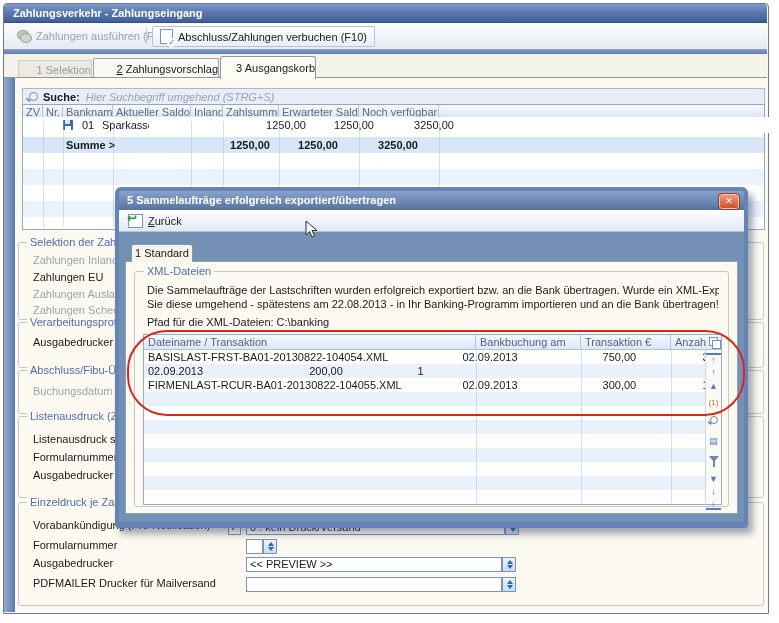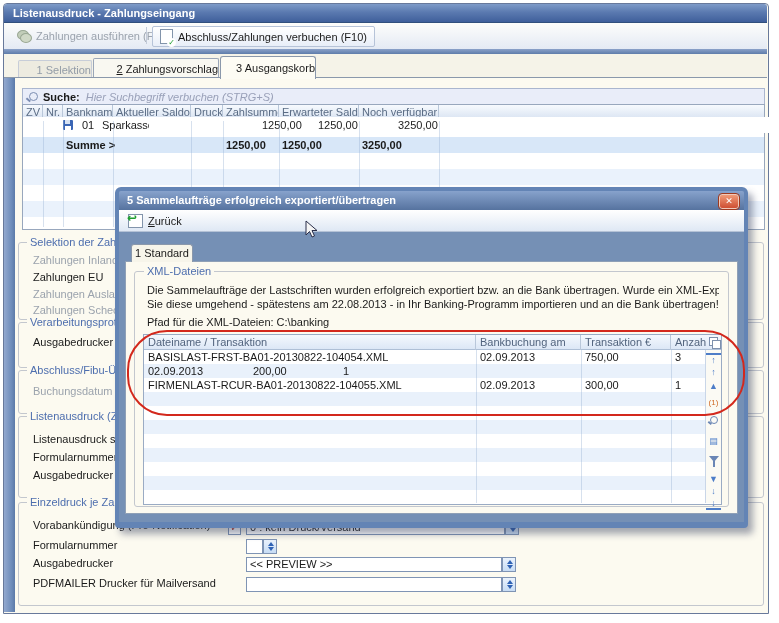--- a/index.html
+++ b/index.html
@@ -34,21 +34,21 @@
   
   #searchbar{left:22px;top:88px;width:741px;height:15px;background:#e9edf9;border:1px solid #aab6cf;display:flex;align-items:center;}
   .lens{width:7px;height:7px;border:1.5px solid #7b8db2;border-radius:50%;position:relative;margin:0 5px 0 6px;}
   .lens::after{content:"";position:absolute;left:-4px;top:6px;width:5px;height:1.5px;background:#7b8db2;transform:rotate(40deg);}
   
   #acctable{left:22px;top:104px;width:741px;height:124px;border:1px solid #98a7bd;background:#fff;}
   .hrow{position:absolute;left:0;top:0;width:100%;height:16px;background:linear-gradient(#f7fafe,#d7e2f1);border-bottom:1px solid #aebfd6;display:flex;box-sizing:border-box;text-align:right;}
   .hcell{height:16px;line-height:15px;color:#5a6c85;border-right:1px solid #b9c7da;box-sizing:border-box;padding:0 3px;overflow:hidden;white-space:nowrap;}
   .trow{position:absolute;left:0;width:100%;height:16px;display:flex;}
   .tcell{height:16px;line-height:16px;box-sizing:border-box;padding:0 3px;overflow:hidden;white-space:nowrap;}
-  .num{text-align:left;padding-right:5px;}
+  .num{text-align:center;padding-right:5px;}
   .vline{position:absolute;width:1px;background:rgba(150,175,210,.38);}
   .floppy{width:10px;height:10px;background:#3b66b5;border-radius:1px;position:relative;margin:3px 0 0 4px;}
   .floppy::before{content:"";position:absolute;left:2px;top:0;width:5px;height:4px;background:#d7e2f2;}
   .floppy::after{content:"";position:absolute;left:2px;bottom:0;width:6px;height:4px;background:#fff;}
   
   .group{position:absolute;left:18px;width:744px;border:1px solid #c3c7ce;border-radius:3px;}
   .glabel{position:absolute;left:8px;top:-7px;background:#fcfaf0;padding:0 3px;color:#4d6eae;white-space:nowrap;}
   .gitem{position:absolute;left:14px;white-space:nowrap;}
   .gray{color:#9ba3ad;}
   
@@ -70,21 +70,21 @@
   #dtab{position:absolute;left:12px;top:53px;width:60px;height:17px;background:#f7f5ea;border:1px solid #8a98ab;border-bottom:none;
         border-radius:3px 3px 0 0;text-align:center;line-height:17px;z-index:2;}
   #dcontent{position:absolute;left:6px;top:70px;width:613px;height:253px;background:#fcfaf0;border:1px solid #8fa0b6;box-sizing:border-box;}
   #dgroup{position:absolute;left:8px;top:9px;width:593px;height:234px;border:1px solid #c3c7ce;border-radius:3px;}
   #dgl{position:absolute;left:9px;top:-7px;background:#fcfaf0;padding:0 3px;color:#4d6eae;}
   .dmsg{position:absolute;left:12px;white-space:nowrap;overflow:hidden;width:572px;}
   
   #dtable{position:absolute;left:8px;top:62px;width:577px;height:169px;border:1px solid #9aabc4;background:#fff;}
   .dhrow{position:absolute;left:0;top:0;width:100%;height:15px;background:linear-gradient(#f4f8fd,#dce7f6);border-bottom:1px solid #aebfd6;display:flex;box-sizing:border-box;}
   .dhcell{height:15px;line-height:14px;color:#52647e;border-right:1px solid #b9c7da;box-sizing:border-box;padding:0 4px;overflow:hidden;white-space:nowrap;}
-  .drow{position:absolute;left:0;width:100%;height:14px;display:flex;}
+  .drow{position:absolute;left:0;width:100%;height:14px;display:flex;gap:32px;}
   .dcell{height:14px;line-height:14px;box-sizing:border-box;padding:0 4px;overflow:hidden;white-space:nowrap;}
   .chooser{position:absolute;right:2px;top:2px;width:10px;height:10px;}
   .chooser i{position:absolute;width:7px;height:7px;border:1px solid #7d90ad;background:#fff;}
   .chooser i.b{left:3px;top:3px;}
   #dnav{position:absolute;right:0;top:15px;width:15px;height:153px;border-left:1px solid #c9d6e8;background:#fbfaf4;}
   .nicon{position:absolute;left:0;width:15px;text-align:center;color:#4d7dc8;font-size:9px;line-height:10px;}
   .nbar-t{border-top:2px solid #4d7dc8;}
   .nbar-b{border-bottom:2px solid #4d7dc8;}
   .npos{color:#cf6a28;font-size:8px;}
   .nlens{position:absolute;left:4px;width:6px;height:6px;border:1.5px solid #6a86b5;border-radius:50%;}
@@ -95,21 +95,21 @@
   #redellipse{left:127px;top:330px;width:614px;height:82px;border:2px solid #d3281c;border-radius:40px;z-index:60;}
   #cursor{left:305px;top:220px;z-index:99;}
 </style>
 </head>
 <body>
 
 <div id="screen">
 
   <div id="window" class="abs"></div>
   <div id="titlebar" class="abs">
-    <span>Listenausdruck - Zahlungseingang</span>
+    <span>Zahlungsverkehr - Zahlungseingang</span>
   </div>
 
   <div id="maintoolbar" class="abs">
     <div class="tbtn" style="left:6px;">
       <span class="coin">
           <i></i>
           <i class="c2"></i>
         </span>
       <span class="gray">Zahlungen ausführen (F9)</span>
     </div>
@@ -135,30 +135,30 @@
       <span>3 Ausgangskorb</span>
     </div>
   </div>
 
   <div id="contentpanel" class="abs"></div>
   <div id="leftstrip" class="abs"></div>
 
   <div id="searchbar" class="abs">
     <span class="lens"></span>
     <b>Suche:</b>
-    <span style="font-style:italic;color:#99a0b8;margin-left:6px;">Hier Suchbegriff verbuchen (STRG+S)</span>
+    <span style="font-style:italic;color:#99a0b8;margin-left:6px;">Hier Suchbegriff umgehend (STRG+S)</span>
   </div>
 
   <div id="acctable" class="abs">
     <div class="hrow">
       <div class="hcell" style="width:20px;">ZV</div>
       <div class="hcell" style="width:20px;">Nr.</div>
       <div class="hcell" style="width:50px;">Bankname</div>
       <div class="hcell" style="width:78px;">Aktueller Saldo €</div>
-      <div class="hcell" style="width:32px;">Druck</div>
+      <div class="hcell" style="width:32px;">Inland</div>
       <div class="hcell" style="width:56px;">Zahlsumme €</div>
       <div class="hcell" style="width:80px;">Erwarteter Saldo €</div>
       <div class="hcell" style="width:80px;">Noch verfügbar €</div>
       <div class="hcell" style="flex:1;border-right:none;"></div>
     </div>
     <div class="trow" style="top:12px;background:#fff;padding-left:36px;">
       <div class="tcell" style="width:20px;padding:0;">
           <span class="floppy" style="display:block;"></span>
         </div>
       <div class="tcell" style="width:20px;">01</div>

